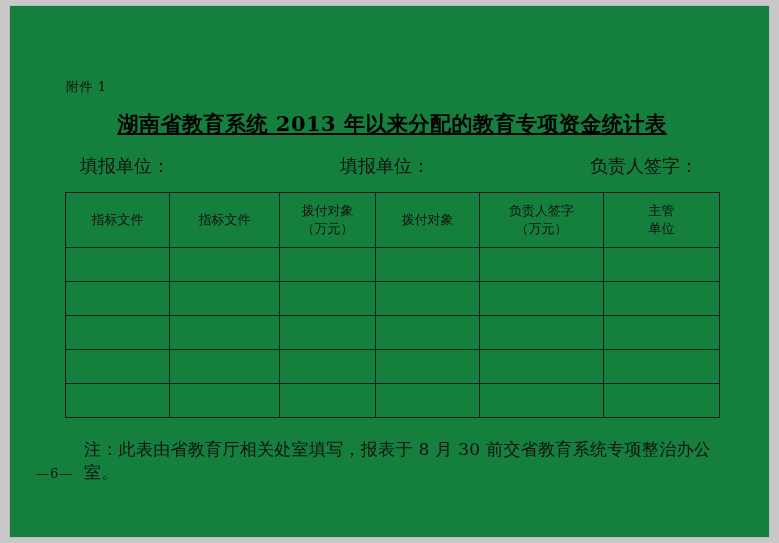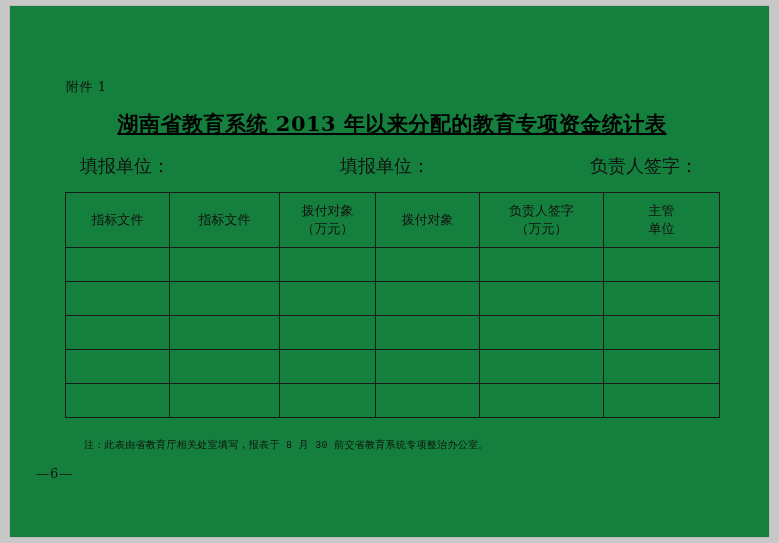--- a/index.html
+++ b/index.html
@@ -81,25 +81,24 @@
   }
   table.fund-table td.data-cell {
     height: 33px;
   }
   .th-inner {
     display: block;
     line-height: 1.35;
   }
   .note {
     margin-top: 20px;
-    font-size: 10px;
+    font-size: 17px;
     color: #111;
     padding-left: 26px;
     letter-spacing: 0.3px;
-    font-family: Liberation Mono, monospace;
   }
   .page-number {
     position: absolute;
     left: 26px;
     top: 460px;
     font-size: 13px;
     color: #111;
     letter-spacing: 1px;
   }
 </style>

